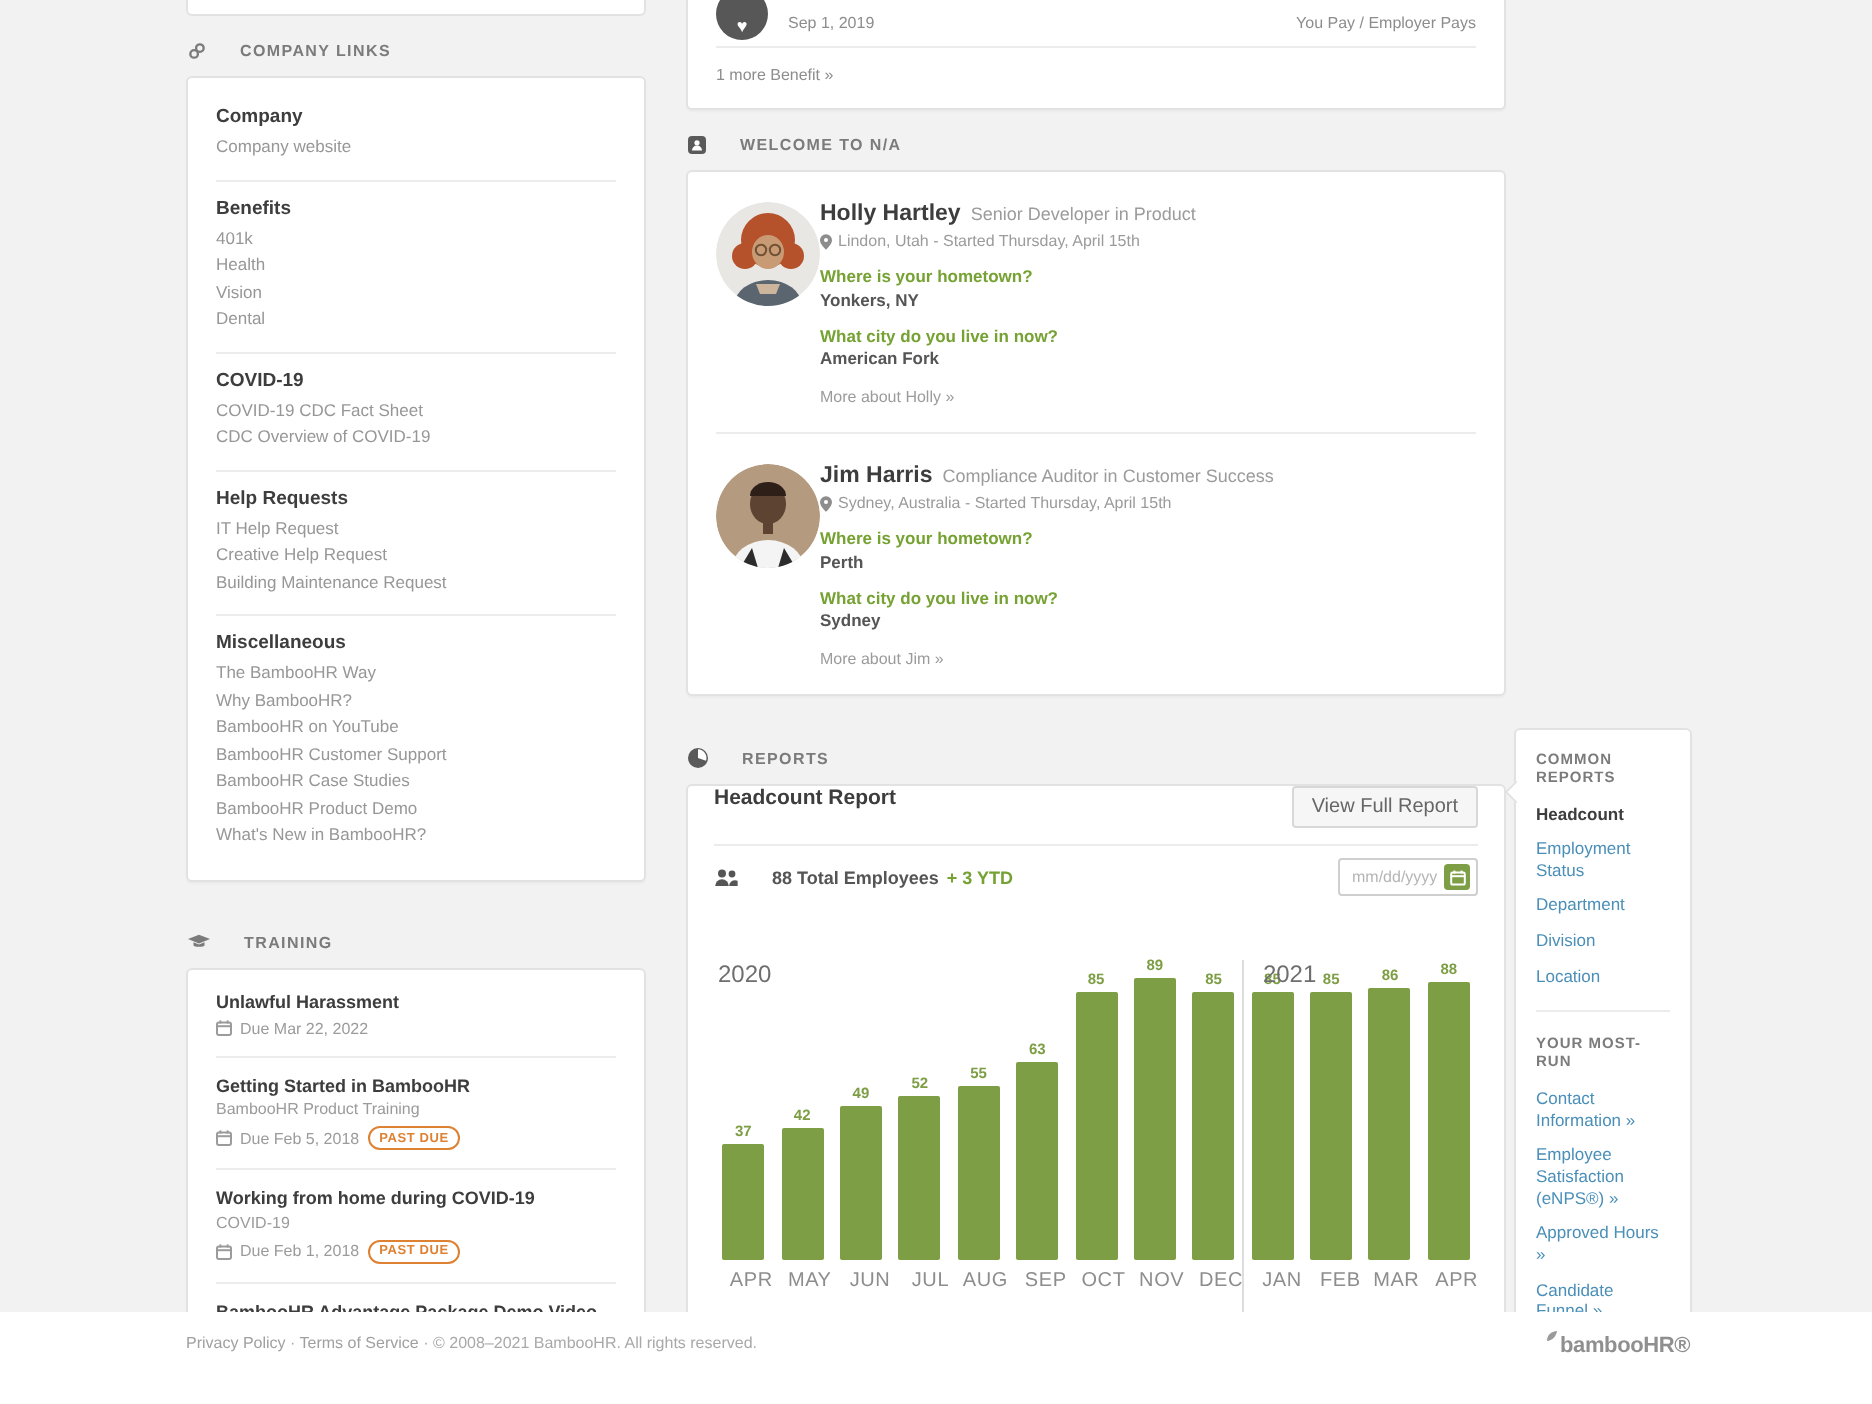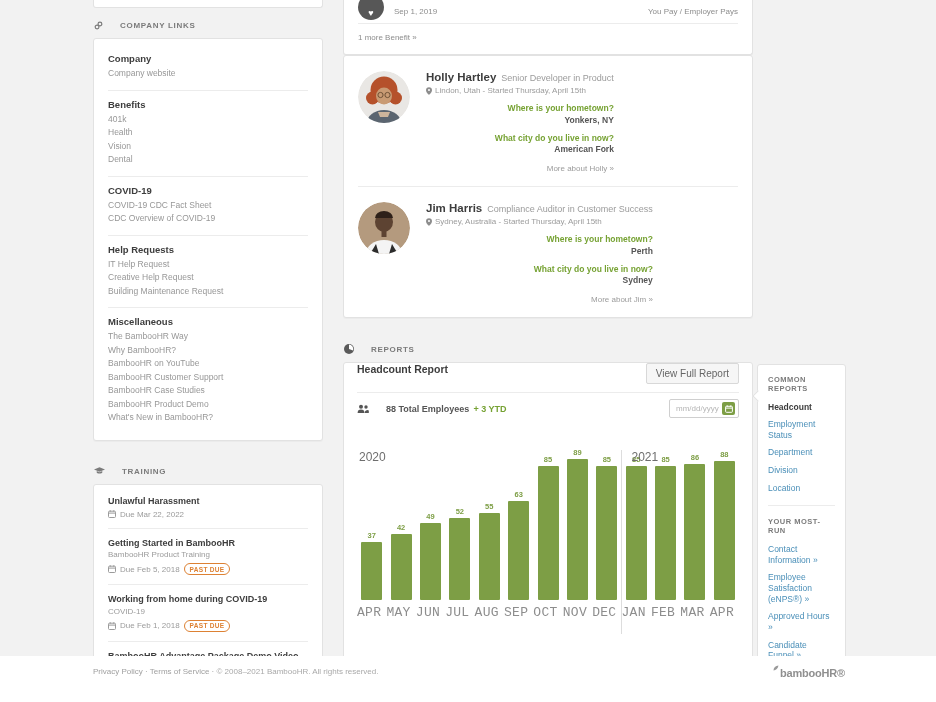--- a/index.html
+++ b/index.html
@@ -41,21 +41,21 @@
   
   .benefit-card { height:55px; border-top:none; border-radius:0 0 3px 3px; padding:0 14px; overflow:hidden; }
   .benefit-top { height:24px; display:flex; align-items:center; border-bottom:1px solid #ececec; }
   .benefit-icon { width:26px; height:26px; border-radius:50%; background:#575757; margin-top:-10px; flex:0 0 auto;
                   display:flex; align-items:flex-end; justify-content:center; color:#fff; font-size:9px; line-height:14px; }
   .benefit-date { font-size:8px; color:#8d8d8d; margin-left:10px; }
   .benefit-pay { margin-left:auto; font-size:8px; color:#8d8d8d; }
   .benefit-more { font-size:8px; color:#8d8d8d; margin-top:9px; cursor:pointer; }
 
   .welcome-card { padding:0 14px; }
-  .profile { display:flex; gap:16px; padding:15px 0 13px; border-bottom:1px solid #ececec;text-align:right; }
+  .profile { display:flex; padding:15px 0 13px; border-bottom:1px solid #ececec; }
   .profile:last-child { border-bottom:none; }
   .avatar { width:52px; height:52px; border-radius:50%; overflow:hidden; flex:0 0 auto; }
   .p-name-row { display:flex; align-items:baseline; gap:5px; }
   .p-name { font-size:11.5px; font-weight:bold; color:#3d3d3d; }
   .p-role { font-size:9px; color:#9b9b9b; }
   .p-loc { display:flex; align-items:center; gap:3px; margin-top:3px; }
   .p-loc-txt { font-size:8px; color:#9b9b9b; }
   .p-q { font-size:8.5px; font-weight:bold; color:#76a233; margin-top:8px; }
   .p-a { font-size:8.5px; font-weight:bold; color:#555; margin-top:1.5px; }
   .p-more { font-size:8px; color:#9b9b9b; margin-top:10px; cursor:pointer; }
@@ -75,21 +75,21 @@
   .chart { position:relative; margin-top:4px; height:198px; }
   .year-label { position:absolute; top:0; font-size:12px; color:#6e6e6e; }
   .year-2020 { left:2px; }
   .year-2021 { left:calc(100% * 9 / 13 + 10px); }
   .chart-divider { position:absolute; left:calc(100% * 9 / 13); top:0; bottom:14px; width:1px; background:#ddd; }
   .bars { display:flex; align-items:flex-end; height:150px; margin-top:26px; }
   .slot { flex:1; display:flex; flex-direction:column; align-items:center; justify-content:flex-end; }
   .val { font-size:7.5px; font-weight:bold; color:#7d9e45; margin-bottom:2px; }
   .bar { width:21px; border-radius:1px; cursor:pointer; }
   .months { display:flex; margin-top:5px; }
-  .m { flex:1; text-align:left; font-size:13px; color:#8d8d8d; letter-spacing:.3px;font-family:Liberation Mono, monospace; }
+  .m { flex:1; text-align:right; font-size:10px; color:#8d8d8d; letter-spacing:.3px; }
 
   
   .sp-card { padding:10px 10px 12px; min-height:262px; position:relative; }
   .sp-header { font-size:7.5px; font-weight:bold; color:#7b7b7b; letter-spacing:.5px; margin-bottom:9px; }
   .sp-active { font-size:8.5px; font-weight:bold; color:#3d3d3d; margin:7px 0; }
   .blue-link { display:block; font-size:8.5px; color:#4a8fb8; margin:7px 0; text-decoration:none; cursor:pointer; line-height:1.25; }
   .sp-divider { border-top:1px solid #ececec; margin:12px 0 11px; }
   .notch { position:absolute; left:-4.5px; top:27px; width:8px; height:8px; background:#fff;
            border-left:1px solid #e2e2e2; border-bottom:1px solid #e2e2e2; transform:rotate(45deg); }
 
@@ -232,20 +232,30 @@
 
     <div class="card benefit-card">
       <div class="benefit-top">
         <span class="benefit-icon">♥</span>
         <span class="benefit-date">Sep 1, 2019</span>
         <span class="benefit-pay">You Pay / Employer Pays</span>
       </div>
       <div class="benefit-more">1 more Benefit  »</div>
     </div>
 
+    <div class="section-header">
+      <span class="icon">
+        <svg width="9" height="9" viewBox="0 0 9 9">
+            <rect width="9" height="9" rx="2" fill="#5a5a5a"></rect>
+            <circle cx="4.5" cy="3.4" r="1.3" fill="#fff"></circle>
+            <path d="M2 7.3a2.5 2.5 0 0 1 5 0Z" fill="#fff"></path>
+          </svg>
+      </span>
+      <span class="hdr-txt">WELCOME TO N/A</span>
+    </div>
 
     <div class="card welcome-card">
 
       <div class="profile">
         <div class="avatar">
           <svg width="52" height="52" viewBox="0 0 52 52">
             <circle cx="26" cy="26" r="26" fill="#e9e7e4"></circle>
             <circle cx="26" cy="19" r="13.5" fill="#b5512b"></circle>
             <circle cx="14.5" cy="27" r="6.5" fill="#b5512b"></circle>
             <circle cx="37.5" cy="27" r="6.5" fill="#b5512b"></circle>

